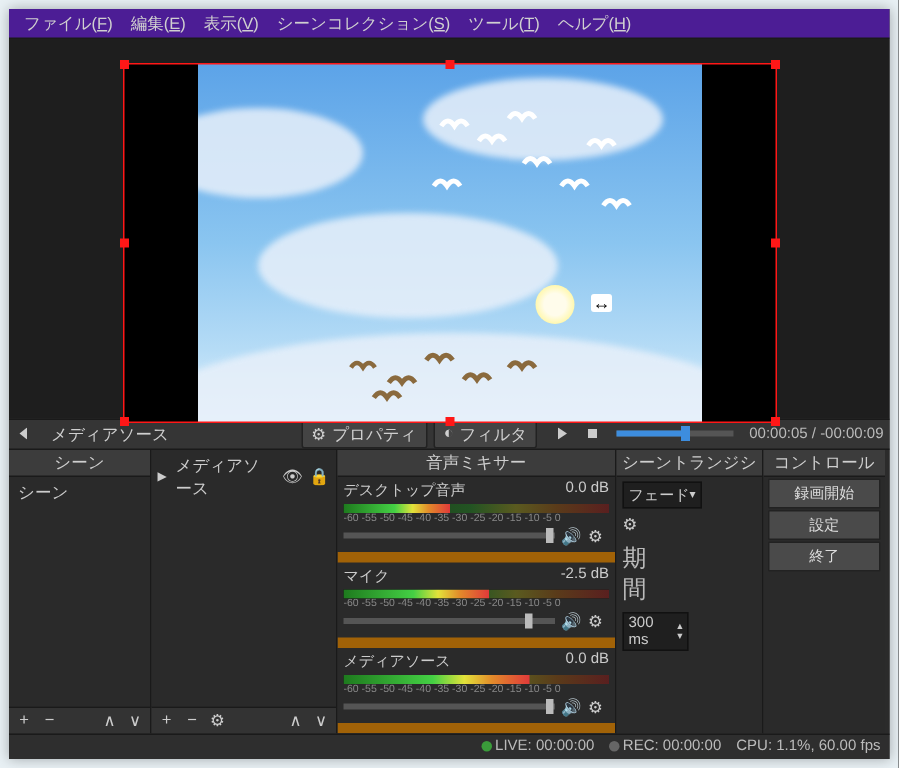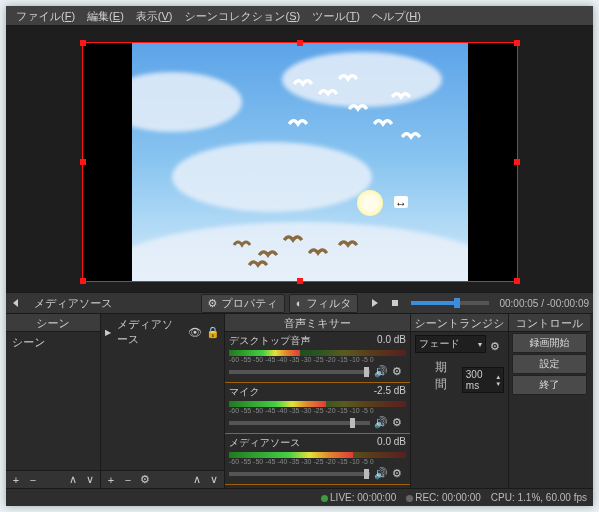--- a/index.html
+++ b/index.html
@@ -4,21 +4,21 @@
 <style>
 * { margin:0; padding:0; box-sizing:border-box; font-family:"Segoe UI","Meiryo",sans-serif; user-select:none; }
 body { width:599px; height:512px; overflow:hidden; background:#e8f0f4; }
 .window { position:absolute; left:6px; top:6px; width:587px; height:500px; background:#2b2b2b; box-shadow:0 0 8px rgba(0,0,0,.3); display:flex; flex-direction:column; }
 .titlebar { height:22px; background:#0078d7; display:flex; align-items:center; color:#fff; font-size:11px; }
 .titlebar .logo { width:16px; height:16px; margin:0 4px; border-radius:50%; background:#333; display:flex; align-items:center; justify-content:center; }
 .titlebar .logo::after { content:""; width:6px; height:6px; border-radius:50%; background:#fff; }
 .titlebar .title { flex:1; }
 .titlebar .winbtn { width:34px; height:22px; display:flex; align-items:center; justify-content:center; color:#fff; font-size:10px; }
 .titlebar .winbtn svg { stroke:#fff; fill:none; }
-.menubar { height:20px; background:#404040; display:flex; align-items:center; padding:0 4px; border-bottom:1px solid #1a1a1a;text-align:right; }
+.menubar { height:20px; background:#4c1d95; display:flex; align-items:center; padding:0 4px; border-bottom:1px solid #1a1a1a;text-align:right; }
 .menubar .menuitem { color:#d0d0d0; font-size:11px; padding:0 6px; line-height:20px; }
 .menubar .hot { text-decoration:underline; }
 .preview { position:relative; background:#1e1e1e; height:266px; }
 .preview-inner { position:absolute; left:76px; top:16px; width:436px; height:240px; }
 .canvas-black { position:absolute; inset:0; background:#000; }
 .sky { position:absolute; left:50px; top:0; width:336px; height:240px; overflow:hidden; background:linear-gradient(to bottom,#5ca3e8 0%, #8ac5f0 50%, #b6dcf6 80%, #e3f2fb 100%); }
 .cloud { position:absolute; background:#e8f0fa; border-radius:50%; filter:blur(2px); opacity:.85; }
 .sun { position:absolute; left:225px; top:148px; width:26px; height:26px; border-radius:50%; background:radial-gradient(circle,#fffceb 40%,#fff8b0 70%,rgba(255,248,176,0) 100%); }
 .bird { position:absolute; width:22px; height:14px; }
 .bird svg { width:100%; height:100%; }
@@ -43,35 +43,35 @@
 .panel:first-child { border-left:none; }
 .panel-hdr { height:18px; background:#3c3c3c; color:#cfcfcf; font-size:11px; text-align:center; line-height:18px; border-bottom:1px solid #1a1a1a; }
 .panel-body { flex:1; background:#2a2a2a; overflow:hidden; font-size:11px; color:#ccc; }
 .panel-foot { height:18px; background:#333; border-top:1px solid #1a1a1a; display:flex; align-items:center; padding:0 2px; gap:1px; }
 .footbtn { width:16px; height:14px; display:flex; align-items:center; justify-content:center; color:#ccc; font-size:11px; }
 .scene-item { padding:3px 6px; color:#ccc; }
 .src-item { padding:3px 4px; display:flex; align-items:center; gap:4px; }
 .src-item .caret { width:8px; font-size:8px; }
 .eye,.lock { width:14px; font-size:11px; text-align:center; }
 
-.mixer-ch { padding:2px 4px 4px 4px; border-bottom:1px solid #a16207; }
+.mixer-ch { padding:2px 4px 4px 4px; border-bottom:7px solid #a16207; }
 .mixer-top { display:flex; justify-content:space-between; font-size:10px; color:#ccc; }
 .meter { height:6px; margin-top:2px; background:#111; position:relative; overflow:hidden; }
 .meter .grad { position:absolute; inset:0; background:linear-gradient(to right,#1e7a1e 0%,#44d044 48%,#e2e23a 65%,#e28a2a 80%,#e03a3a 100%); opacity:.35; }
 .meter .lvl { position:absolute; left:0; top:0; bottom:0; background:linear-gradient(to right,#1e7a1e 0%,#44d044 48%,#e2e23a 65%,#e28a2a 80%,#e03a3a 100%); }
 .ticks { font-size:7px; color:#888; white-space:nowrap; letter-spacing:0px; }
 .mix-ctrls { display:flex; align-items:center; gap:4px; margin-top:2px; }
 .vol-slider { flex:1; height:4px; background:#555; position:relative; }
 .vol-slider .thumb { position:absolute; top:-3px; width:5px; height:10px; background:#bbb; }
 .spk-ico { width:14px; font-size:11px; color:#ccc; }
 .gear-ico { width:14px; font-size:11px; color:#ccc; }
 
-.trans-row { display:flex; align-items:flex-end; gap:4px; padding:3px 4px; }
+.trans-row { display:flex; align-items:flex-start; gap:4px; padding:3px 4px;flex-direction:column; }
 .trans-sel { flex:1; background:#1f1f1f; border:1px solid #111; color:#ccc; font-size:10px; padding:1px 3px; display:flex; justify-content:space-between; align-items:center; }
-.trans-lbl { font-size:12px; color:#bbb; width:24px;margin-left:20px; }
+.trans-lbl { font-size:16px; color:#bbb; width:24px; }
 .spin { width:44px; background:#1f1f1f; border:1px solid #111; color:#ccc; font-size:10px; padding:1px 3px; display:flex; justify-content:space-between; align-items:center; }
 
 .ctrl-btn { margin:1px 3px; padding:2px 2px; background:#4a4a4a; border:1px solid #222; color:#ddd; font-size:10px; text-align:center; border-radius:1px; }
 
 .statusbar { height:18px; background:#2e2e2e; border-top:1px solid #1a1a1a; display:flex; align-items:center; justify-content:flex-end; color:#bbb; font-size:10px; gap:10px; padding:0 6px; }
 .status-dot { width:7px; height:7px; border-radius:50%; display:inline-block; vertical-align:middle; margin-right:2px; }
 </style>
 </head>
 <body>
 

